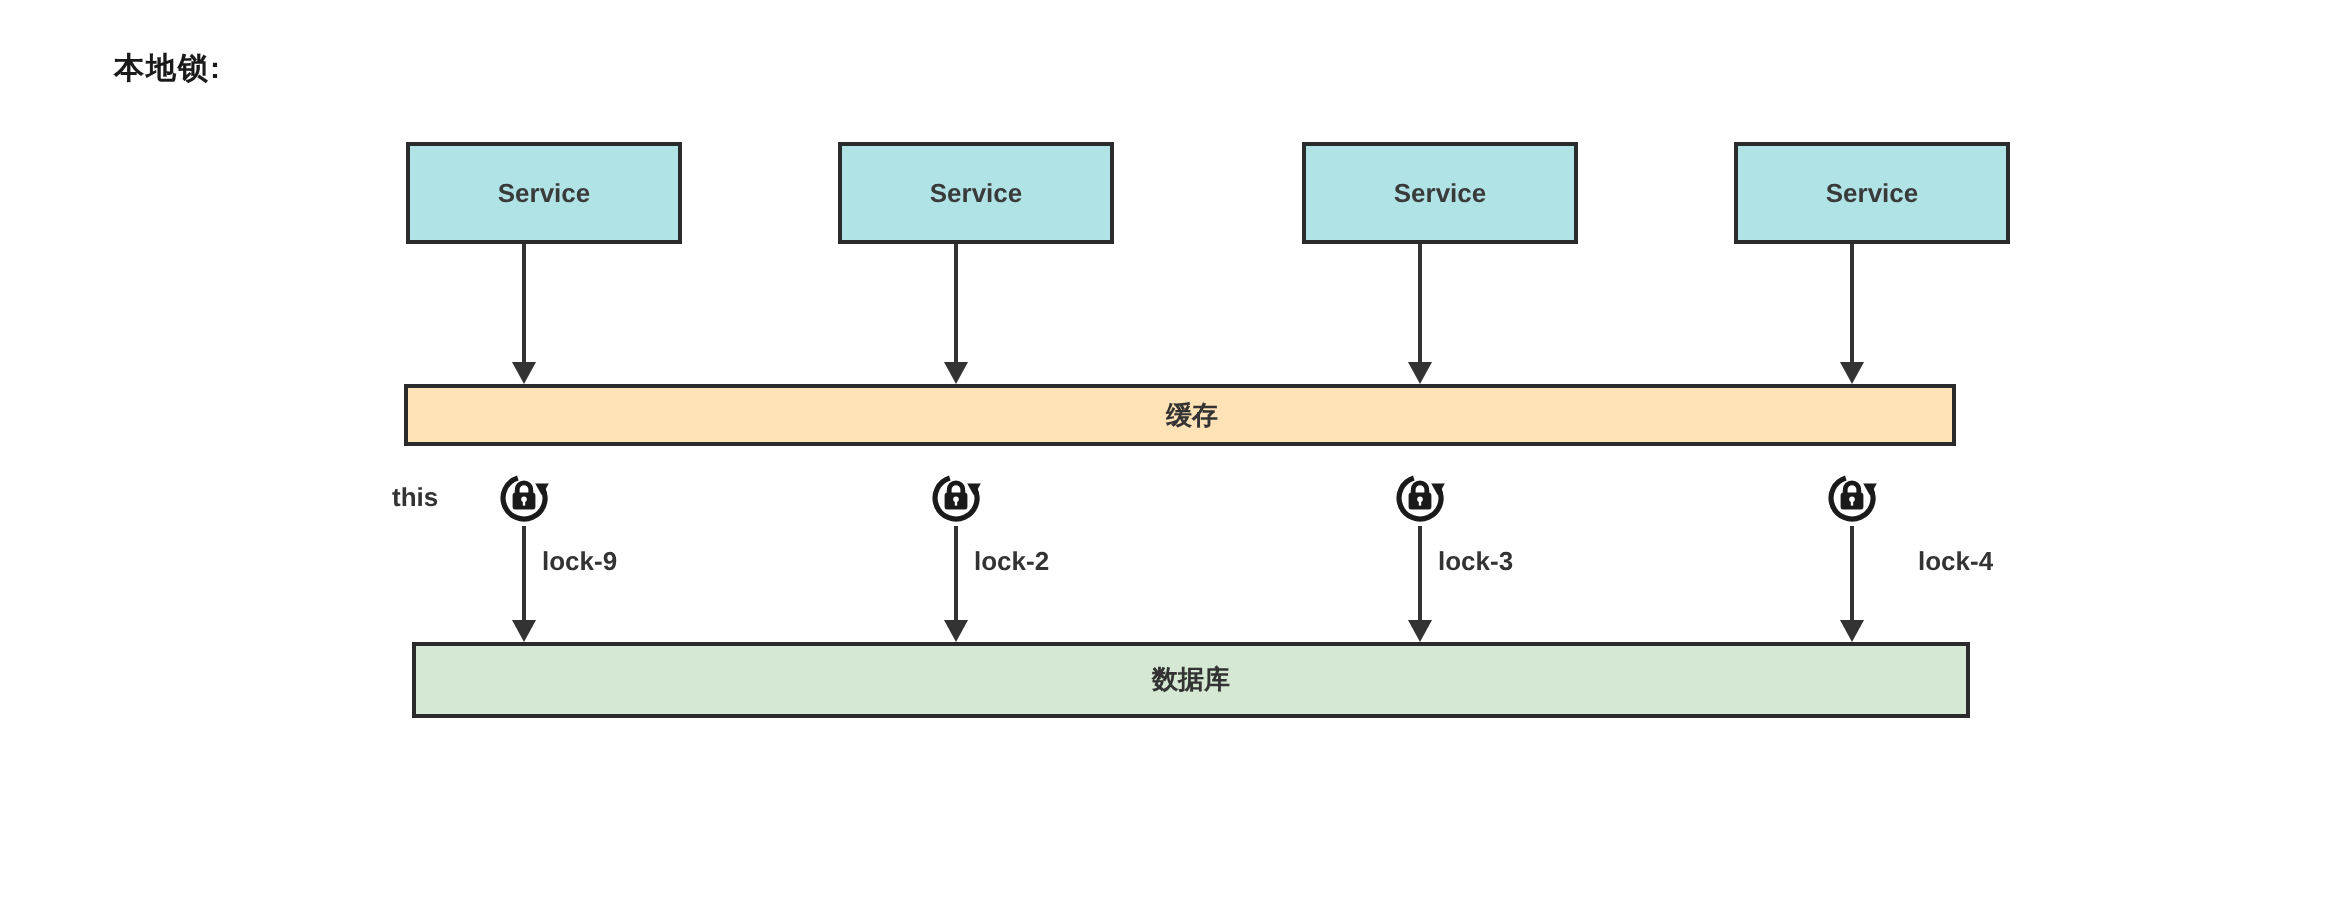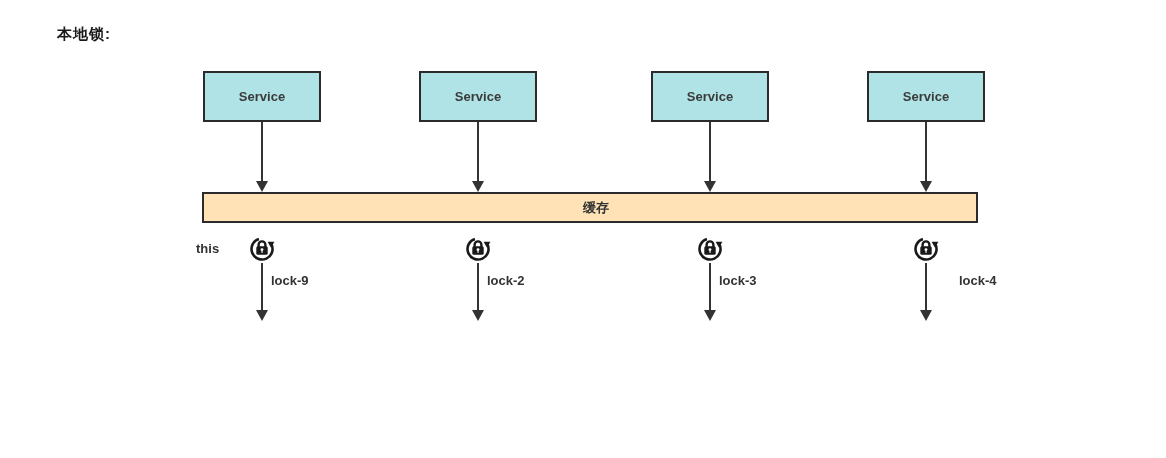--- a/index.html
+++ b/index.html
@@ -16,21 +16,21 @@
     position: absolute;
     left: 57px; top: 25px;
     font-size: 15px;
     font-weight: bold;
     color: #1a1a1a;
     letter-spacing: 1px;
   }
   .service-box {
     position: absolute;
     top: 71px;
-    width: 118px;
+    width: 138px;
     height: 51px;
     background: #b0e3e6;
     border: 2px solid #2b2b2b;
     display: flex;
     align-items: center;
     justify-content: center;
     font-size: 13px;
     font-weight: bold;
     color: #3a3a3a;
   }
@@ -164,15 +164,16 @@
   <div class="lock-label t1">lock-2</div>
 
   <div class="vline arr-bot l2"></div>
   <div class="ahead hd-bot h2"></div>
   <div class="lock-label t2">lock-3</div>
 
   <div class="vline arr-bot l3"></div>
   <div class="ahead hd-bot h3"></div>
   <div class="lock-label t3">lock-4</div>
 
+  <div class="bar db">数据库</div>
 
 
 </div>
 
 </body></html>

